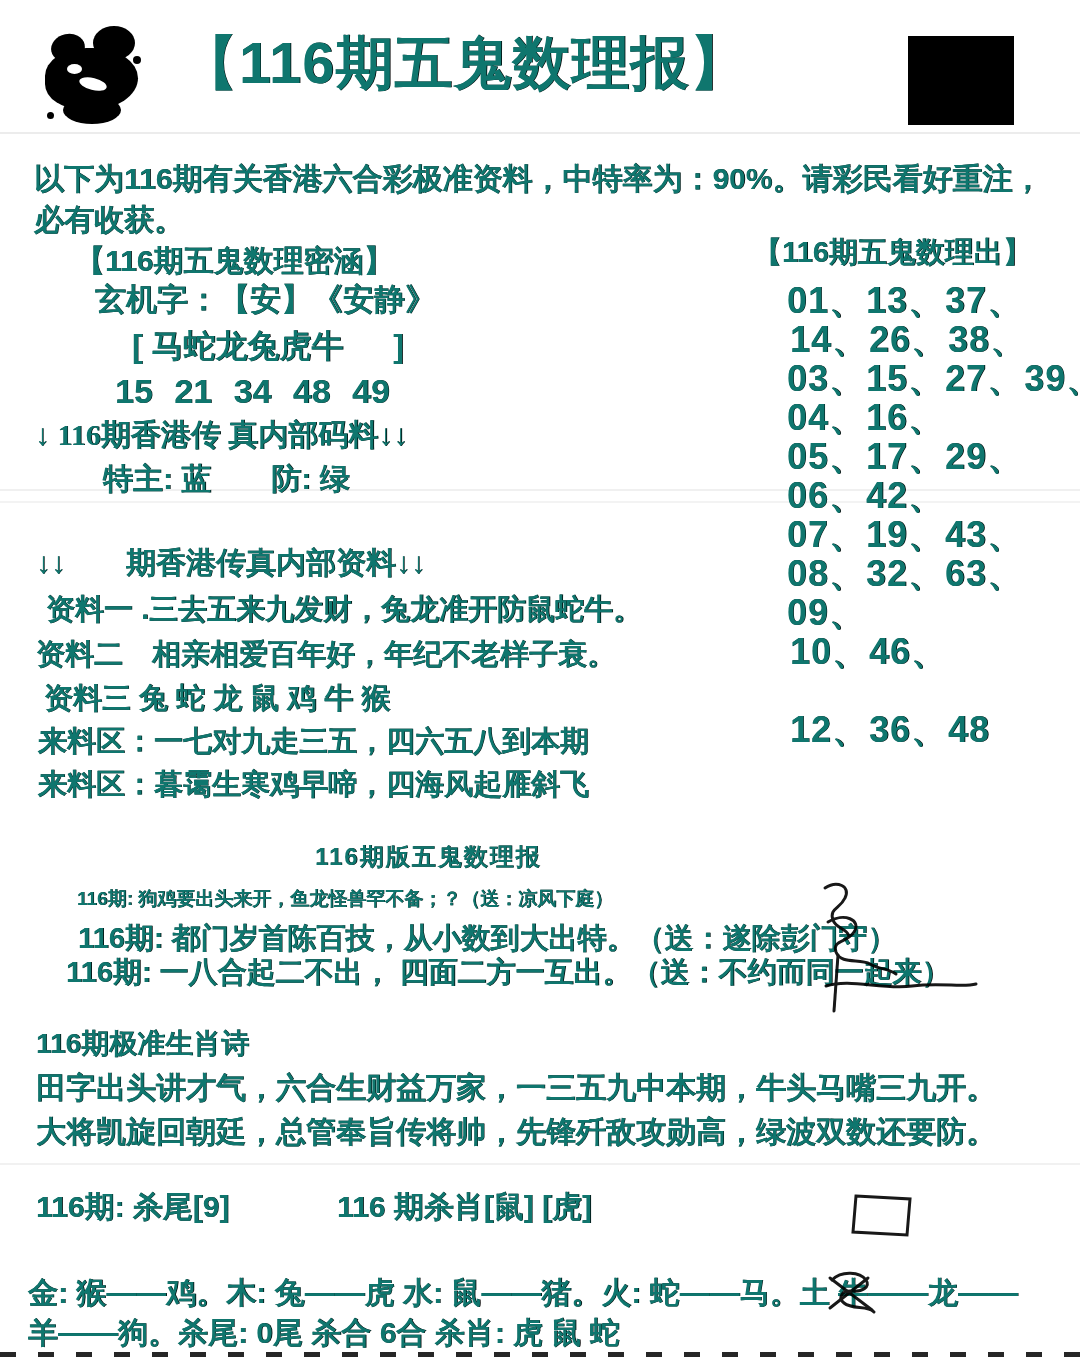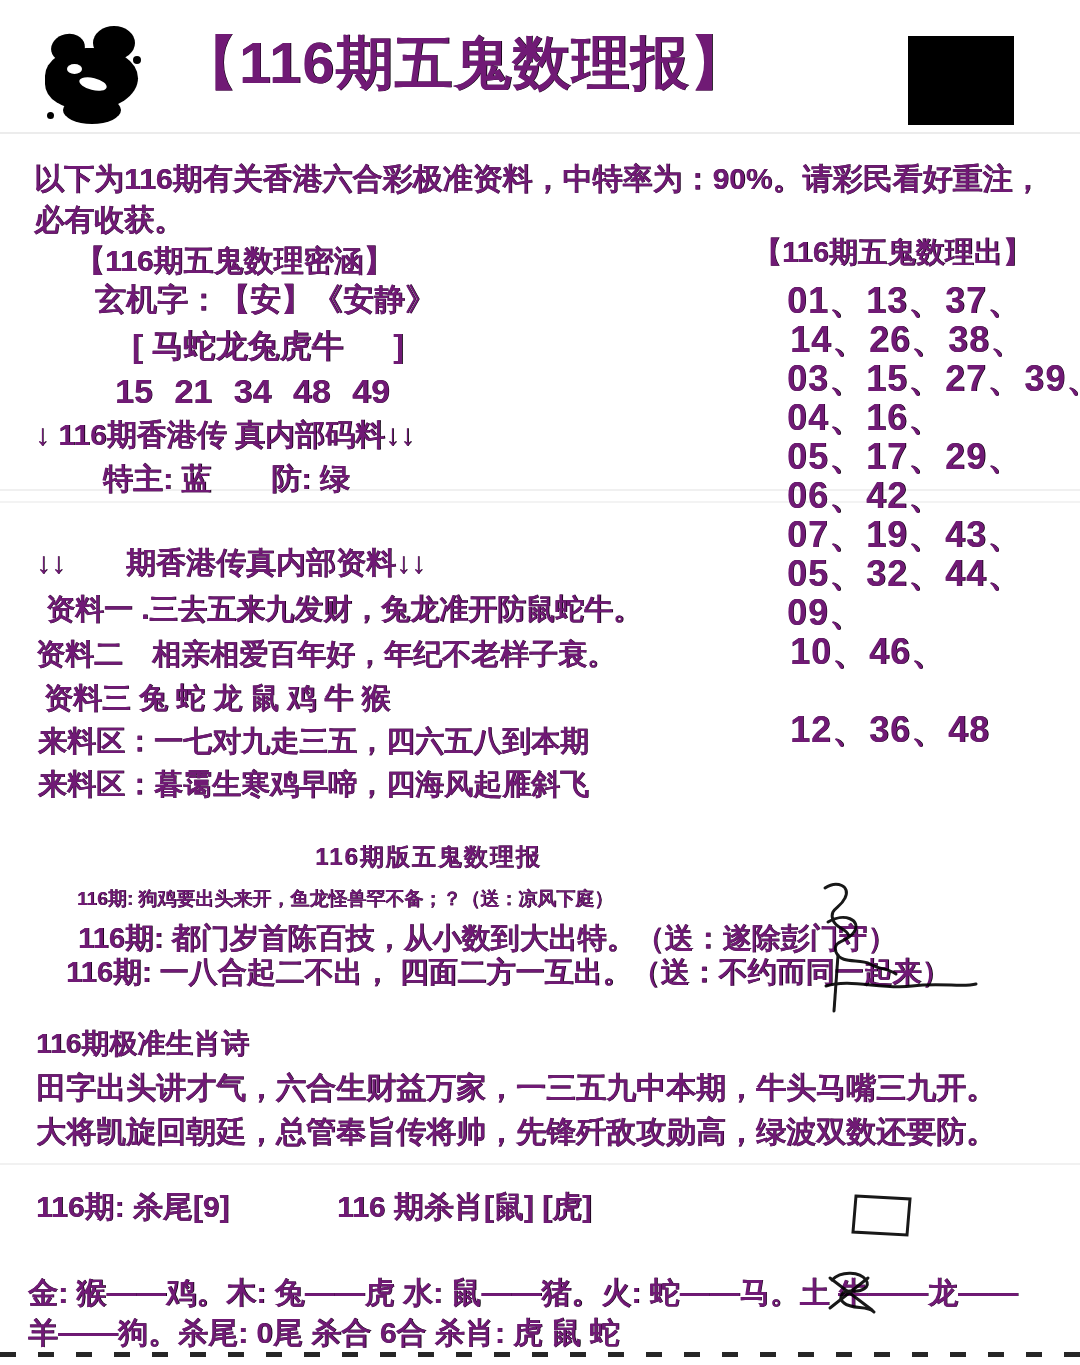--- a/index.html
+++ b/index.html
@@ -1,18 +1,18 @@
 <!DOCTYPE html>
 <html><head>
 <meta charset="utf-8">
 <style>
   html,body{margin:0;padding:0;background:#888;}
   .page{position:relative;width:1080px;height:1365px;background:#ffffff;overflow:hidden;
         font-family:"Liberation Sans",sans-serif;color:#000;}
-  .abs{position:absolute;white-space:pre;font-weight:bold;line-height:1;color:#701a75;
+  .abs{position:absolute;white-space:pre;font-weight:bold;line-height:1;color:#0f766e;
        text-shadow:0.6px 0 0 #000;}
   .wrap{white-space:normal;line-height:1.38;}
   .blob{position:absolute;background:#000;}
   .white{position:absolute;background:#fff;}
   .scanline{position:absolute;left:0;width:1080px;height:2px;}
   .blurred{filter:blur(0.6px);text-align:right;}
   .num-row{letter-spacing:1px;}
   svg.scribbles{position:absolute;left:0;top:0;pointer-events:none;}
   .dashed-bottom{position:absolute;left:0;top:1352px;width:1080px;height:5px;
      background:repeating-linear-gradient(90deg,#000 0 16px,transparent 16px 38px);opacity:.85;}
@@ -41,38 +41,38 @@
   <div class="abs" style="left:180px;top:34px;font-size:58px;letter-spacing:1px;">【116期五鬼数理报】</div>
 
   <div class="blob" style="left:908px;top:36px;width:106px;height:89px;"></div>
 
   <div class="abs wrap" style="left:34px;top:158px;width:1036px;font-size:30px;">以下为116期有关香港六合彩极准资料，中特率为：90%。请彩民看好重注，必有收获。</div>
 
   <div class="abs" style="left:75px;top:246px;font-size:30px;">【116期五鬼数理密涵】</div>
   <div class="abs" style="left:95px;top:284px;font-size:31px;">玄机字：【安】《安静》</div>
   <div class="abs" style="left:132px;top:330px;font-size:32px;">[ 马蛇龙兔虎牛　  ]</div>
   <div class="abs" style="left:115px;top:374px;font-size:34px;word-spacing:12px;">15 21 34 48 49</div>
-  <div class="abs" style="left:35px;top:420px;font-size:30px;">↓ 116期香港传 真内部码料↓↓</div>
+  <div class="abs" style="left:35px;top:420px;font-size:30px;font-family:Liberation Serif, serif;">↓ 116期香港传 真内部码料↓↓</div>
   <div class="abs" style="left:103px;top:464px;font-size:30px;">特主: 蓝　　防: 绿</div>
   <div class="abs" style="left:36px;top:548px;font-size:30px;">↓↓　　期香港传真内部资料↓↓</div>
   <div class="abs" style="left:46px;top:595px;font-size:29px;">资料一 .三去五来九发财，兔龙准开防鼠蛇牛。</div>
   <div class="abs" style="left:36px;top:640px;font-size:29px;">资料二　相亲相爱百年好，年纪不老样子衰。</div>
   <div class="abs" style="left:44px;top:684px;font-size:29px;">资料三 兔 蛇 龙 鼠 鸡 牛 猴</div>
   <div class="abs" style="left:38px;top:727px;font-size:29px;">来料区：一七对九走三五，四六五八到本期</div>
   <div class="abs" style="left:38px;top:770px;font-size:29px;">来料区：暮霭生寒鸡早啼，四海风起雁斜飞</div>
 
   <div class="abs" style="left:753px;top:238px;font-size:29px;">【116期五鬼数理出】</div>
   <div class="abs num-row" style="left:787px;top:283px;font-size:36px;">01、13、37、</div>
   <div class="abs num-row" style="left:790px;top:322px;font-size:36px;">14、26、38、</div>
   <div class="abs num-row" style="left:787px;top:361px;font-size:36px;">03、15、27、39、</div>
   <div class="abs num-row" style="left:787px;top:400px;font-size:36px;">04、16、</div>
   <div class="abs num-row" style="left:787px;top:439px;font-size:36px;">05、17、29、</div>
   <div class="abs num-row" style="left:787px;top:478px;font-size:36px;">06、42、</div>
   <div class="abs num-row" style="left:787px;top:517px;font-size:36px;">07、19、43、</div>
-  <div class="abs num-row" style="left:787px;top:556px;font-size:36px;">05、32、44、</div>
+  <div class="abs num-row" style="left:787px;top:556px;font-size:36px;">08、32、63、</div>
   <div class="abs num-row" style="left:787px;top:595px;font-size:36px;">09、</div>
   <div class="abs num-row" style="left:790px;top:634px;font-size:36px;">10、46、</div>
   <div class="abs num-row" style="left:790px;top:712px;font-size:36px;">12、36、48</div>
 
   <div class="abs blurred" style="left:315px;top:845px;font-size:24px;letter-spacing:2px;">116期版五鬼数理报</div>
 
   <div class="abs" style="left:77px;top:889px;font-size:19px;"><span>116期:</span> <span>狗鸡要出头来开，鱼龙怪兽罕不备；？（送：凉风下庭）</span></div>
   <div class="abs" style="left:78px;top:924px;font-size:29px;"><span>116期:</span> <span>都门岁首陈百技，从小数到大出特。（送：遂除彭门守）</span></div>
   <div class="abs" style="left:66px;top:958px;font-size:29px;"><span>116期:</span> <span>一八合起二不出， 四面二方一互出。（送：不约而同一起来）</span></div>
 

